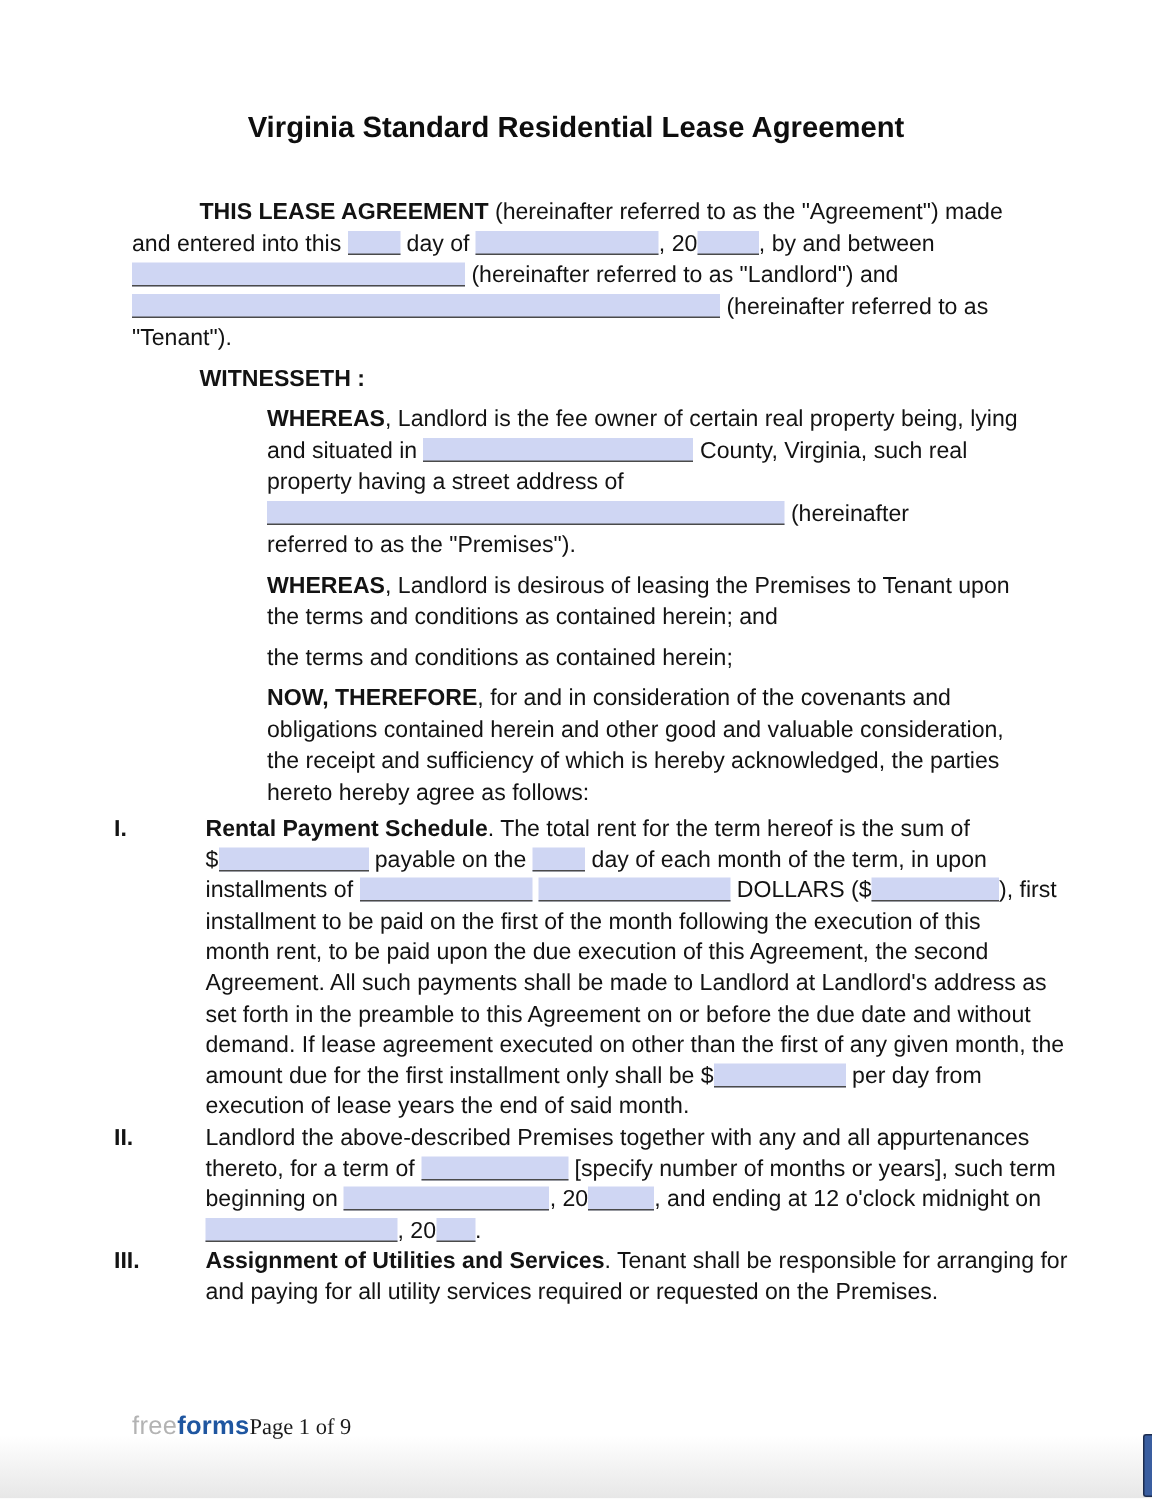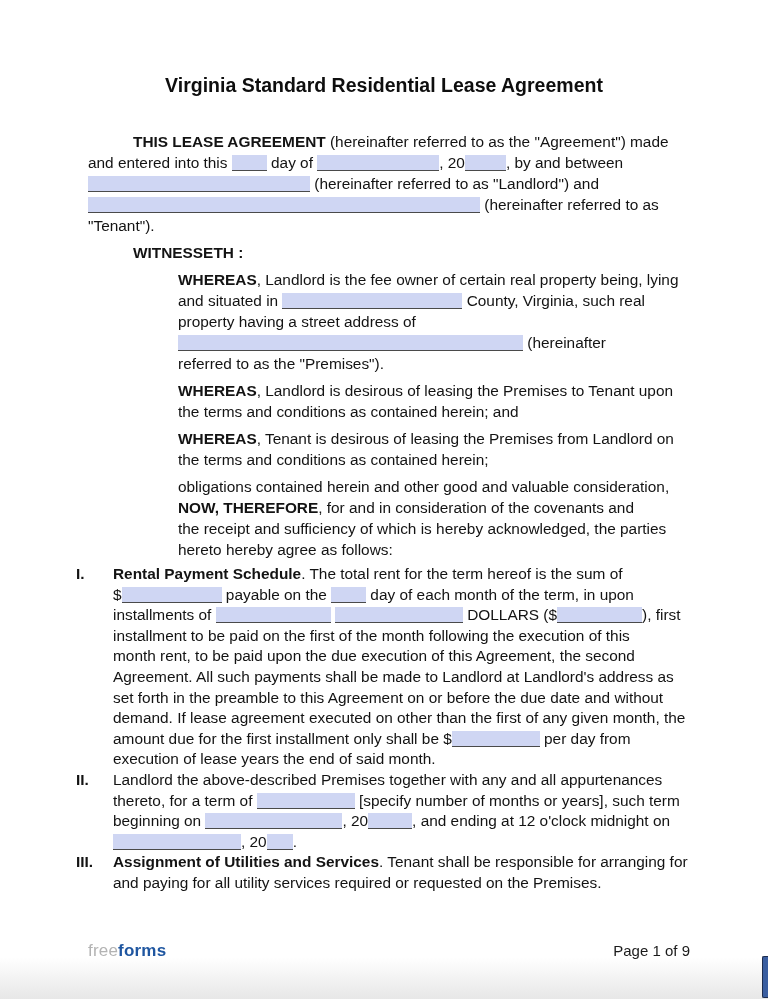--- a/index.html
+++ b/index.html
@@ -20,29 +20,29 @@
   .f {
     display:inline-block; height:15px; vertical-align:-3px;
     background:#cfd6f3; border-bottom:1px solid #4a4a4a;
   }
   .block-preamble   { margin:0 0 6px 88px; }
   .block-witnesseth { margin:0 0 6px 133px; font-weight:bold; }
   .block-whereas    { margin:0 0 6px 178px; }
   .block-now        { margin:0 0 4px 178px; }
   .block-li { display:flex; margin:0 0 0 76px; }
   .block-li .num { flex:none; width:37px; font-weight:bold; line-height:20.6px; }
-  .block-li .line { line-height:20.6px; }
+  .block-li .line { line-height:20.6px;margin-left:24px; }
   .footer-row {
-    position:absolute; top:941px; left:88px; right:78px;
-    display:flex; justify-content:space-between; align-items:baseline;gap:46px;
+    position:absolute; top:941px; left:88px; right:60px;
+    display:flex; justify-content:flex-start; align-items:baseline;
   }
   .brand { font-size:17px; letter-spacing:0.2px; }
   .brand .free  { color:#b3b3b3; font-weight:500; }
   .brand .forms { color:#1f56a0; font-weight:bold; }
-  .page-num { font-family:Liberation Sans, sans-serif; font-size:15px; color:#1a1a1a; }
+  .page-num { font-family:Liberation Serif, serif; font-size:15px; color:#1a1a1a; }
   .bottom-fade {
     position:absolute; left:0; right:0; bottom:0; height:42px;
     background:linear-gradient(180deg, rgba(231,231,231,0) 0%, #e7e7e7 100%);
     pointer-events:none;
   }
   .edge-artifact {
     position:absolute; right:0; top:956px; width:5px; height:40px;
     background:#3a5ea0; border:1px solid #1d2d4f; border-right:none;
     border-radius:2px 0 0 2px;
   }
@@ -69,26 +69,25 @@
         <div class="line"><span>and situated in </span><span class="f" style="width: 180px;"></span><span> County, Virginia, such real</span></div>
         <div class="line"><span>property having a street address of</span></div>
         <div class="line"><span class="f" style="width: 345px;"></span><span> (hereinafter</span></div>
         <div class="line"><span>referred to as the "Premises").</span></div>
       </div>
       <div class="block-whereas">
         <div class="line"><span class="b">WHEREAS</span><span>, Landlord is desirous of leasing the Premises to Tenant upon</span></div>
         <div class="line"><span>the terms and conditions as contained herein; and</span></div>
       </div>
       <div class="block-whereas">
-        <div class="line"><span class="b">WHEREAS</span><span>, Tenant is desirous of leasing the Premises from Landlord on</span></div>
         <div class="line"><span>the terms and conditions as contained herein;</span></div>
       </div>
       <div class="block-now">
+        <div class="line"><span class="b">NOW, THEREFORE</span><span>, for and in consideration of the covenants and</span></div>
         <div class="line"><span>obligations contained herein and other good and valuable consideration,</span></div>
-        <div class="line"><span class="b">NOW, THEREFORE</span><span>, for and in consideration of the covenants and</span></div>
         <div class="line"><span>the receipt and sufficiency of which is hereby acknowledged, the parties</span></div>
         <div class="line"><span>hereto hereby agree as follows:</span></div>
       </div>
       <div class="block-li">
         <div class="num">I.</div>
         <div>
           <div class="line"><span class="b">Rental Payment Schedule</span><span>. The total rent for the term hereof is the sum of</span></div>
           <div class="line"><span>$</span><span class="f" style="width: 100px;"></span><span> payable on the </span><span class="f" style="width: 35px;"></span><span> day of each month of the term, in upon</span></div>
           <div class="line"><span>installments of </span><span class="f" style="width: 115px;"></span><span> </span><span class="f" style="width: 128px;"></span><span> DOLLARS ($</span><span class="f" style="width: 85px;"></span><span>), first</span></div>
           <div class="line"><span>installment to be paid on the first of the month following the execution of this</span></div>

